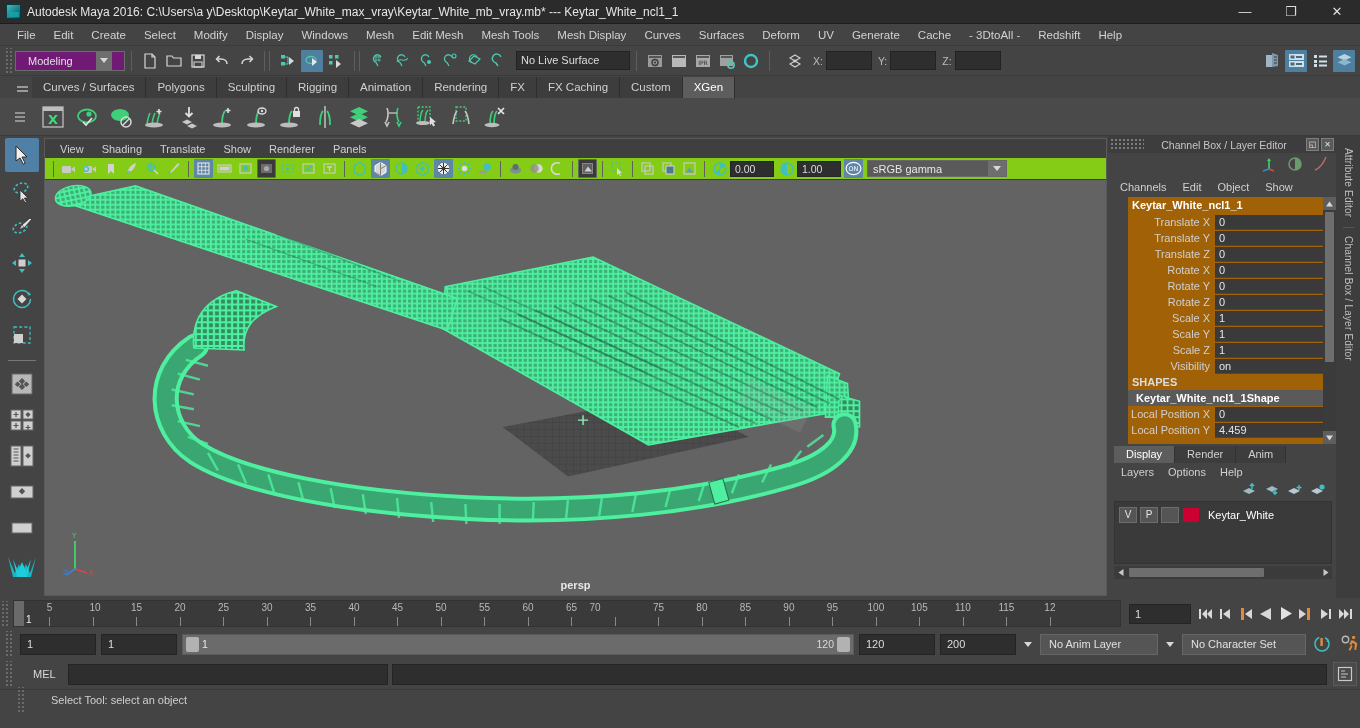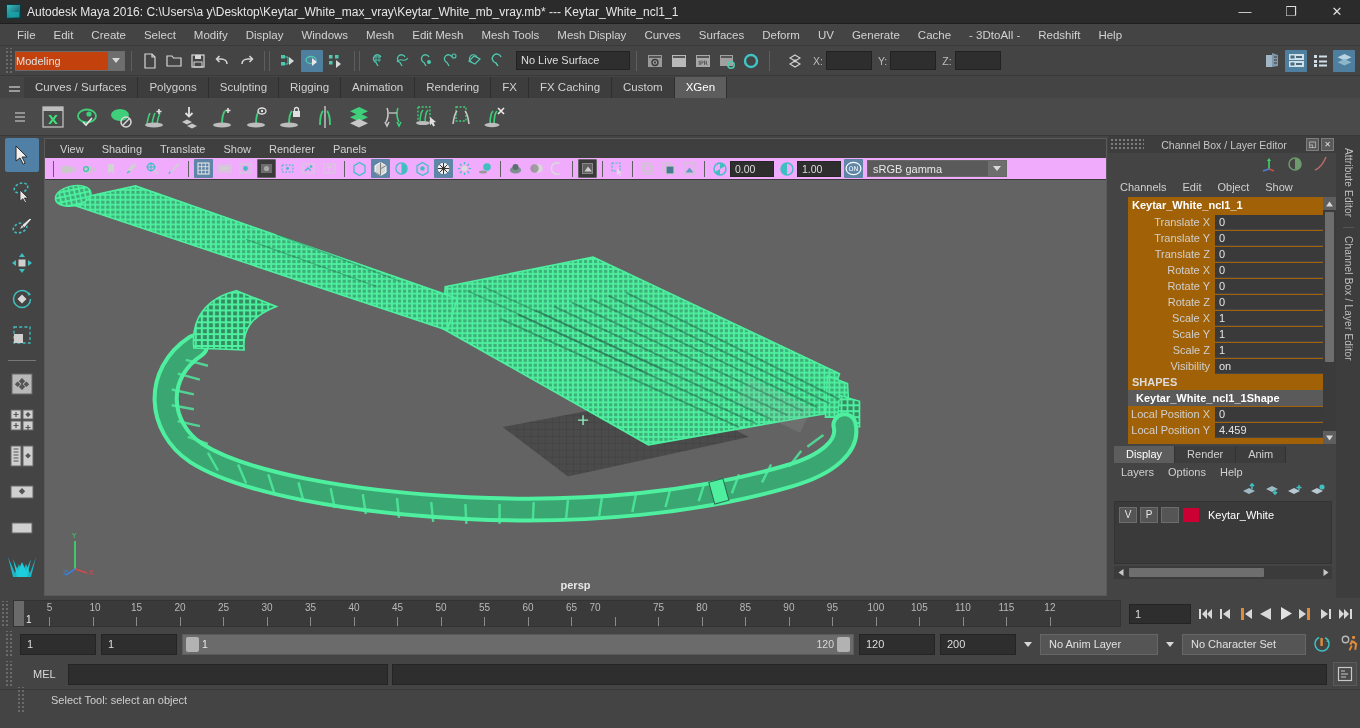--- a/index.html
+++ b/index.html
@@ -49,43 +49,43 @@
   .statusline {
     height: 30px; background: #444444; display: flex; align-items: center;
     padding-left: 4px; gap: 0px; border-bottom: 1px solid #3a3a3a;
   }
   .gripper {
     width: 8px; height: 26px; flex:0 0 auto; margin-right: 3px;
     background-image: radial-gradient(#6a6a6a 35%, transparent 36%);
     background-size: 4px 4px; background-position: 1px 2px;
   }
   .combo {
-    height: 20px; background: #c2410c; border: 1px solid #6b6b6b; display:flex;
-    align-items:center; color:#e0e0e0; font-size: 11px; padding: 0 0;
+    height: 20px; background: #701a75; border: 1px solid #6b6b6b; display:flex;
+    align-items:center; color:#e0e0e0; font-size: 11px; padding: 0 12px;
     min-width: 110px; position: relative;
   }
   .combo .arrow-box {
     margin-left: auto; width: 16px; height: 18px; background:#6e6e6e;
     display:flex; align-items:center; justify-content:center;
   }
   .tri-down { width:0;height:0;border-left:4px solid transparent;border-right:4px solid transparent;border-top:5px solid #d8d8d8; }
   .sep { width: 1px; height: 20px; background: #5e5e5e; margin: 0 6px; }
   .tb-btn {
     width: 22px; height: 22px; display:flex; align-items:center; justify-content:center;
     margin: 0 1px; border-radius:1px;
   }
   .tb-btn.active { background: #4f7f9e; }
   .txtfield {
     height: 19px; background: #2e2e2e; border: 1px solid #222; color:#ddd;
     font-size: 11px; padding: 0 4px; line-height: 17px;
   }
   .axis-label { font-size: 10.5px; color: #bdbdbd; margin: 0 3px 0 6px; }
 
   
-  .shelfbar { height: 22px; background:#444; display:flex; align-items:flex-end; padding-left: 4px; }
+  .shelfbar { height: 22px; background:#444; display:flex; align-items:flex-end; padding-left: 12px; }
   .shelf-grip {
     width: 20px; height: 22px; display:flex; align-items:center; justify-content:center; color:#9a9a9a;
   }
   .shelf-grip::before { content:""; width:11px; height:2px; background:#9a9a9a; box-shadow: 0 4px 0 #9a9a9a; }
   .shelf-tab {
     padding: 3px 11px 4px; font-size: 11.5px; color:#d0d0d0; background:#3d3d3d;
     border-right: 1px solid #2e2e2e; line-height: 14px;
   }
   .shelf-tab.active { background:#5d5d5d; color:#fff; }
 
@@ -117,21 +117,21 @@
   .tool-div { width: 28px; height:1px; background:#777; margin: 6px 0 4px; }
 
   
   .viewport-wrap {
     flex: 1; background:#444; display:flex; flex-direction:column;
     border: 1px solid #5a5a5a; margin: 2px 1px 2px 0;
   }
   .vp-menubar { height: 19px; background:#3f3f3f; display:flex; align-items:center; padding-left:6px; }
   .vp-menu { padding: 1px 9px; font-size: 11px; color:#d0d0d0; }
   .vp-toolbar {
-    height: 22px; background:#f0abfc; display:flex; align-items:center;
+    height: 22px; background:#84cc16; display:flex; align-items:center;
     padding-left: 4px; border-bottom:1px solid #3a3a3a;
   }
   .vp-btn { width:19px;height:19px;display:flex;align-items:center;justify-content:center;margin:0 1px;border-radius:1px; }
   .vp-btn.active { background:#5f86a6; }
   .vp-btn.pressed { background:#3a3a3a; border:1px solid #666; }
   .vp-sep { width:1px;height:16px;background:#606060;margin:0 4px; }
   .vp-num {
     width:44px;height:16px;background:#2e2e2e;border:1px solid #262626;color:#ddd;
     font-size:10.5px;line-height:14px;padding:0 4px;text-align:left;
   }

